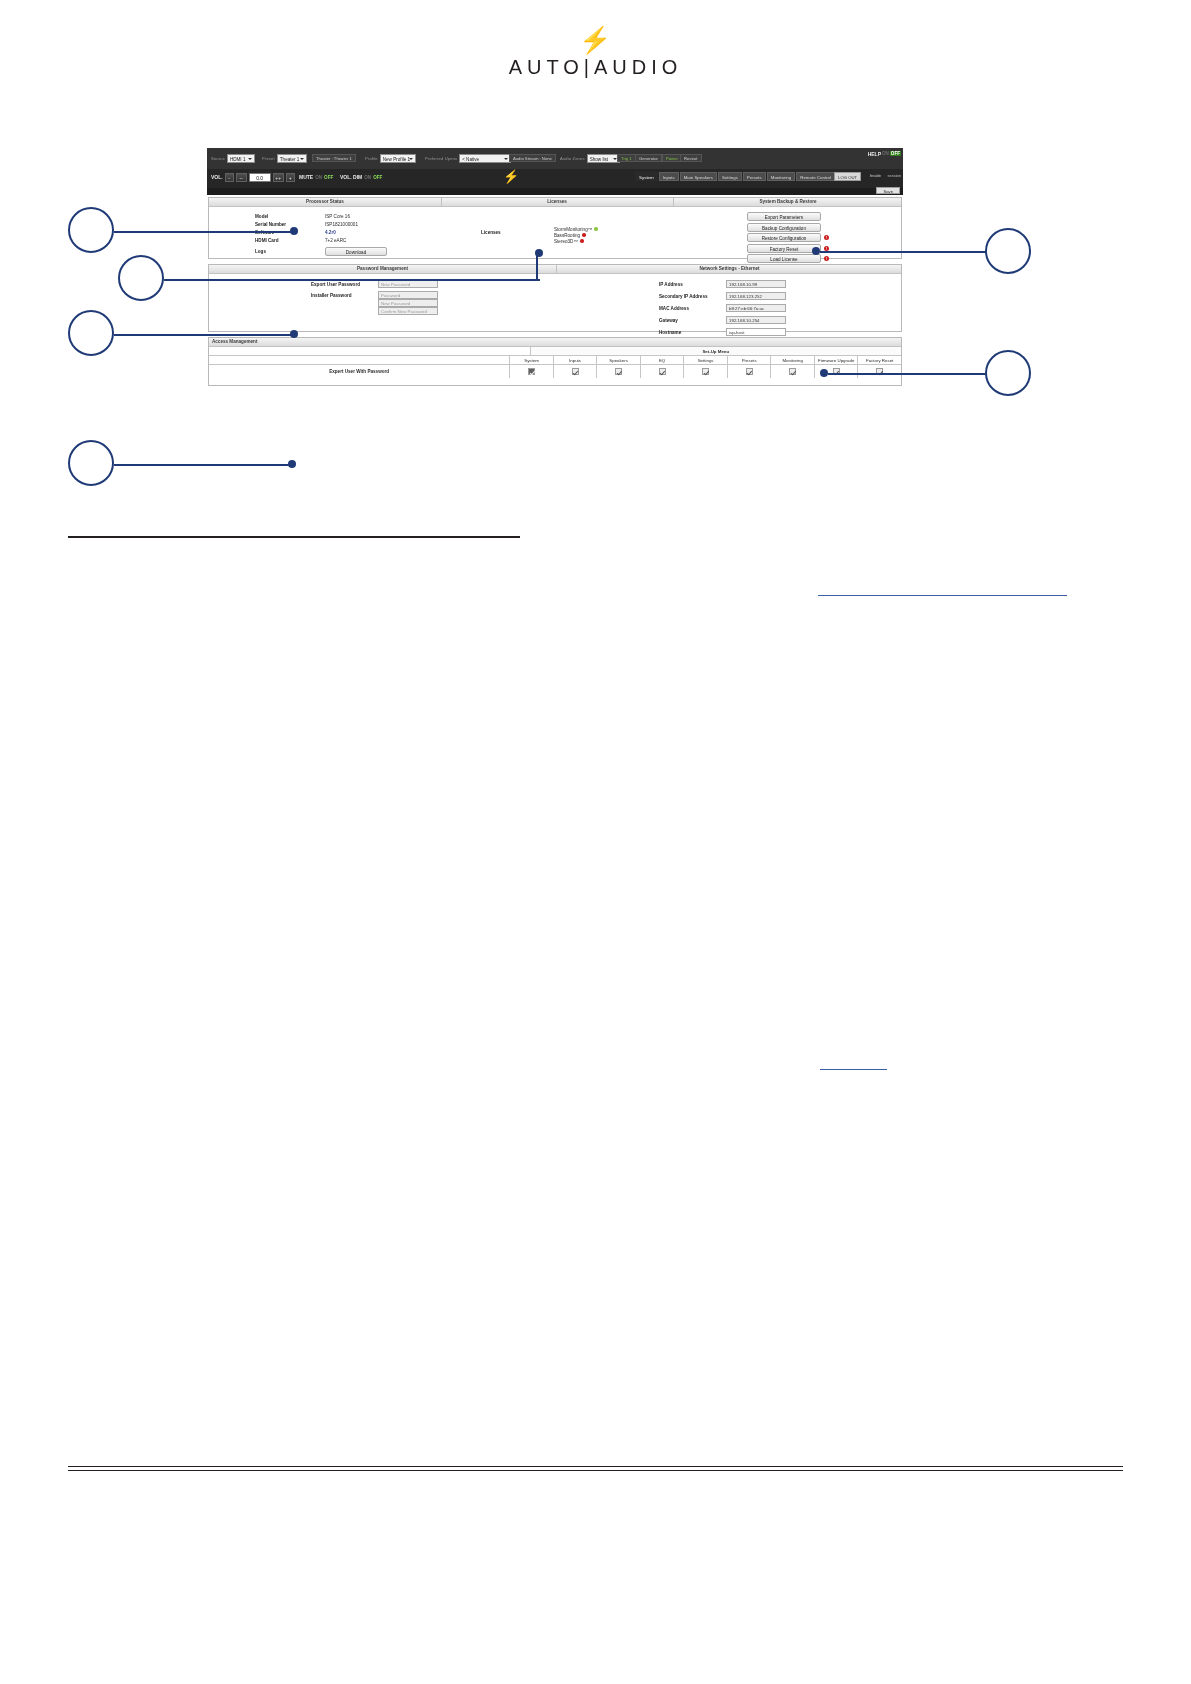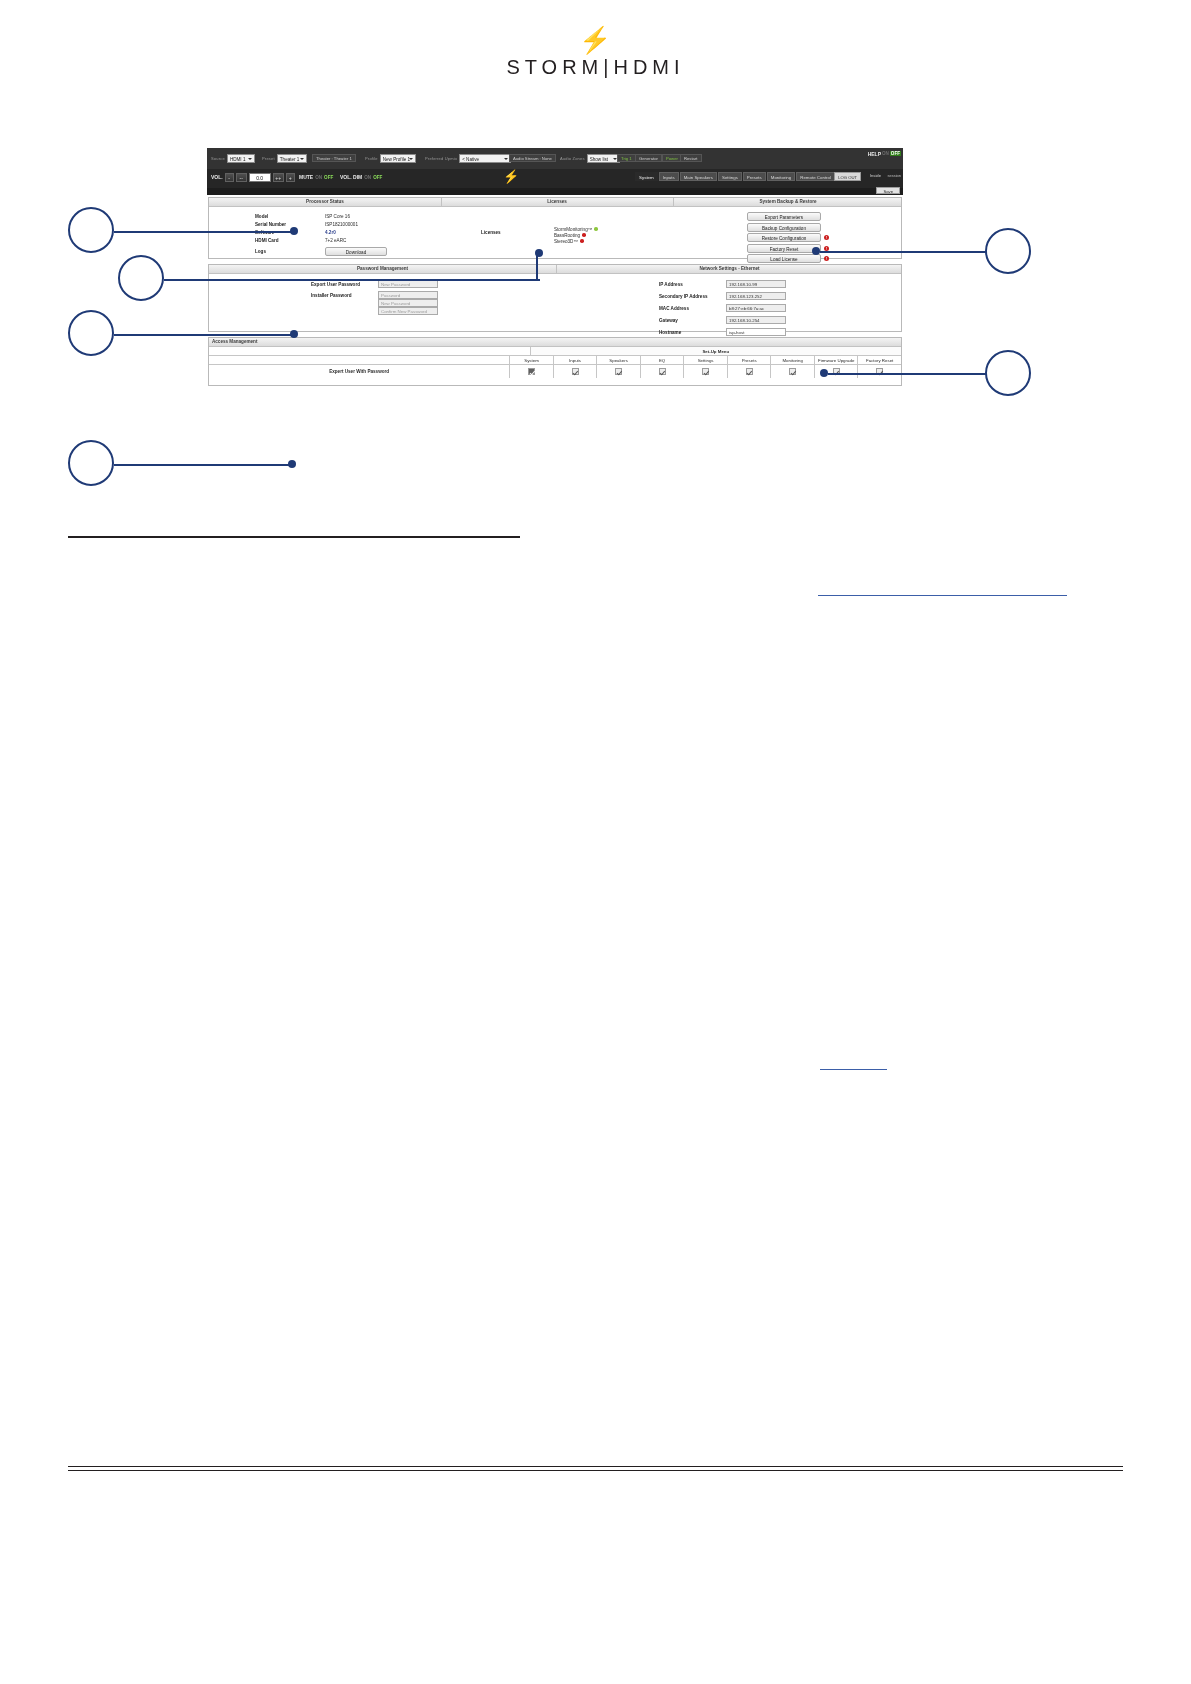--- a/index.html
+++ b/index.html
@@ -372,21 +372,21 @@
     background: #3b5ea8;
   }
 </style>
 </head>
 <body>
 
 <div id="page">
 
   <div class="brand">
     <span class="brand-bolt">⚡</span>
-    <span class="brand-name">STORM|HDMI</span>
+    <span class="brand-name">AUTO|AUDIO</span>
   </div>
 
   <div class="shot">
 
     <div class="topbar1"></div>
     <div class="topbar2"></div>
     <div class="topbar2b"></div>
 
     <div class="ctrl" style="left:4px; top:5px;">
       <span class="lbl">Source</span>

